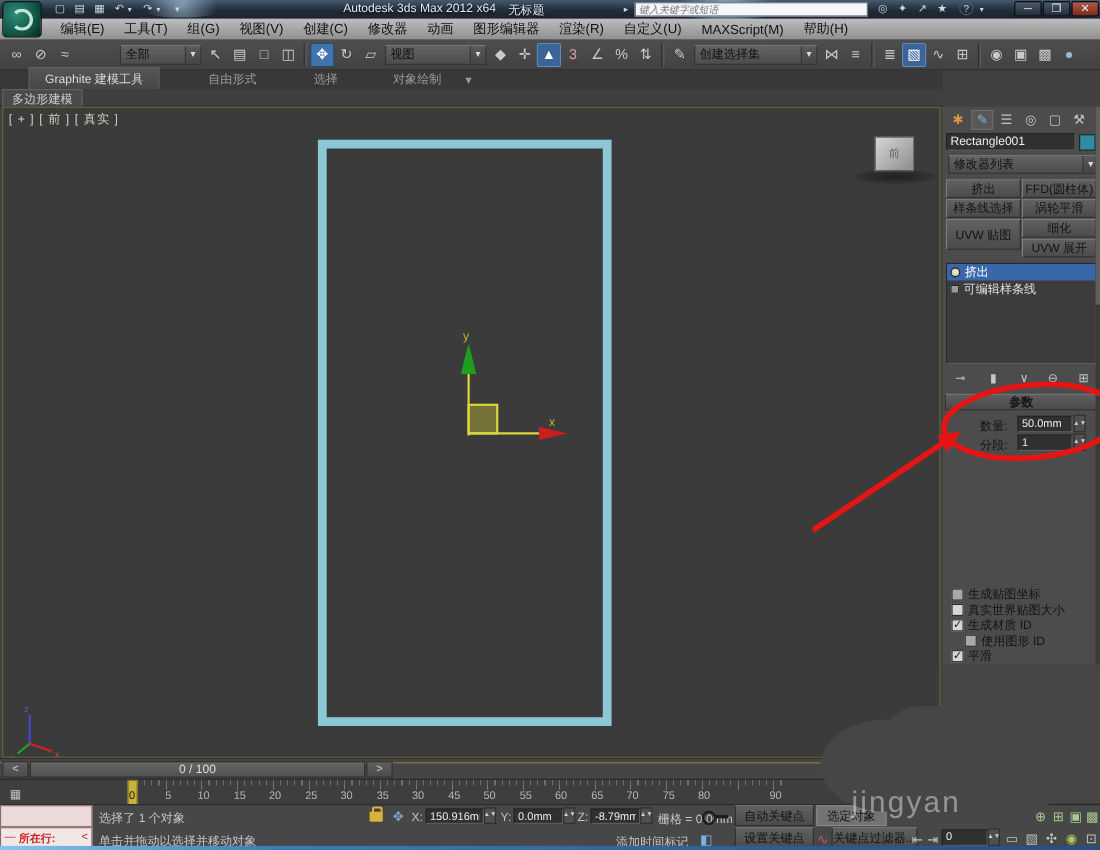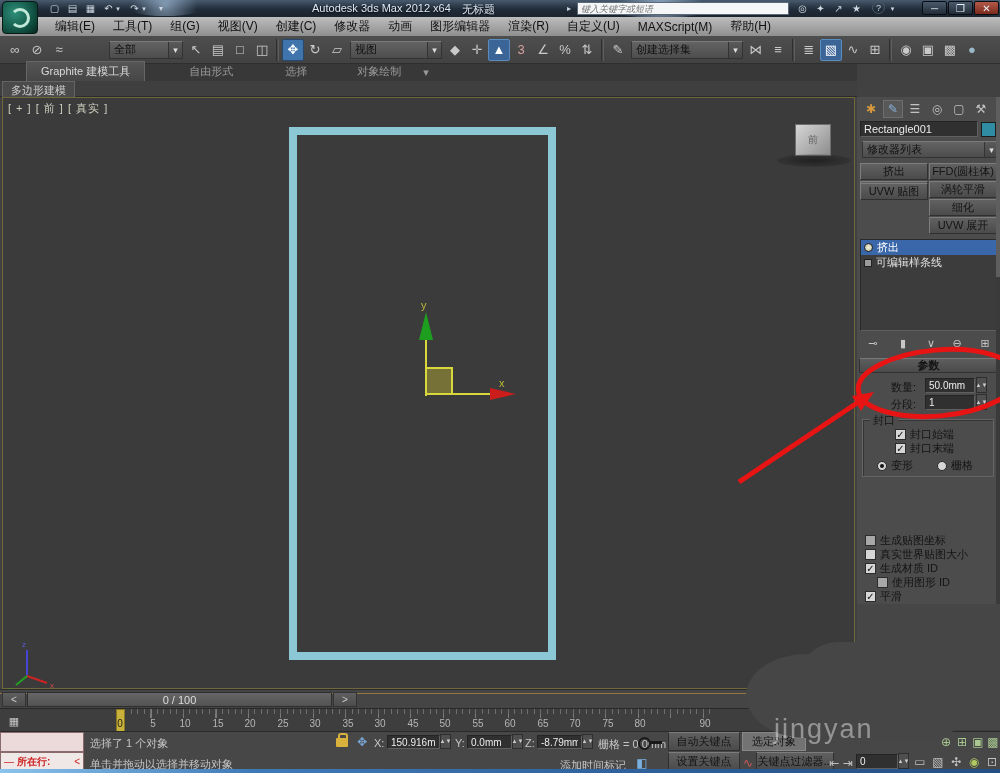--- a/index.html
+++ b/index.html
@@ -276,21 +276,21 @@
 
     <div class="dd abs" style="left:3px;top:44px;width:137px;height:17px;">
       <span class="lbl">修改器列表</span>
       <span class="arr">▾</span>
     </div>
 
     <div class="btn3d abs" style="left:3px;top:66px;width:68px;height:17px;">挤出</div>
     <div class="btn3d abs" style="left:72px;top:66px;width:68px;height:17px;">FFD(圆柱体)</div>
     <div class="btn3d abs" style="left:3px;top:84px;width:68px;height:17px;">样条线选择</div>
     <div class="btn3d abs" style="left:72px;top:84px;width:68px;height:17px;">涡轮平滑</div>
-    <div class="btn3d abs" style="left:3px;top:86px;width:68px;height:17px;">UVW 贴图</div>
+    <div class="btn3d abs" style="left:3px;top:102px;width:68px;height:28px;">UVW 贴图</div>
     <div class="btn3d abs" style="left:72px;top:102px;width:68px;height:17px;">细化</div>
     <div class="btn3d abs" style="left:3px;top:132px;width:68px;height:17px;margin-top:44px;">倒角剖面</div>
     <div class="btn3d abs" style="left:72px;top:120px;width:68px;height:17px;">UVW 展开</div>
 
     <div class="stackbox">
       <div class="stackrow sel">
         <span class="bulb"></span>
         <span>挤出</span>
       </div>
       <div class="stackrow">
@@ -308,39 +308,20 @@
     <div class="rollhdr" style="top:261px;">参数</div>
 
     <span class="plabel abs" style="left:34px;top:283px;">数量:</span>
     <input class="nfield abs" style="left: 68px; top: 281px; width: 50px; height: 15px;" readonly="" value="50.0mm">
     <span class="spin abs" style="left:119px;top:280px;">▲▼</span>
 
     <span class="plabel abs" style="left:34px;top:300px;">分段:</span>
     <input class="nfield abs" style="left: 68px; top: 298px; width: 50px; height: 15px;" readonly="" value="1">
     <span class="spin abs" style="left:119px;top:297px;">▲▼</span>
 
-    <div class="grp" style="left:5px;top:322px;width:132px;height:58px;">
-      <span class="legend">封口</span>
-      <div class="chkrow" style="left:32px;top:7px;">
-        <span class="cb on"></span>
-        <span class="plabel">封口始端</span>
-      </div>
-      <div class="chkrow" style="left:32px;top:21px;">
-        <span class="cb on"></span>
-        <span class="plabel">封口末端</span>
-      </div>
-      <div class="chkrow" style="left:14px;top:38px;">
-        <span class="rb on"></span>
-        <span class="plabel">变形</span>
-      </div>
-      <div class="chkrow" style="left:74px;top:38px;">
-        <span class="rb"></span>
-        <span class="plabel">栅格</span>
-      </div>
-    </div>
 
 
     <div class="chkrow" style="left:8px;top:436px;">
       <span class="cb dis"></span>
       <span class="plabel">生成贴图坐标</span>
     </div>
     <div class="chkrow" style="left:8px;top:450px;">
       <span class="cb"></span>
       <span class="plabel">真实世界贴图大小</span>
     </div>

